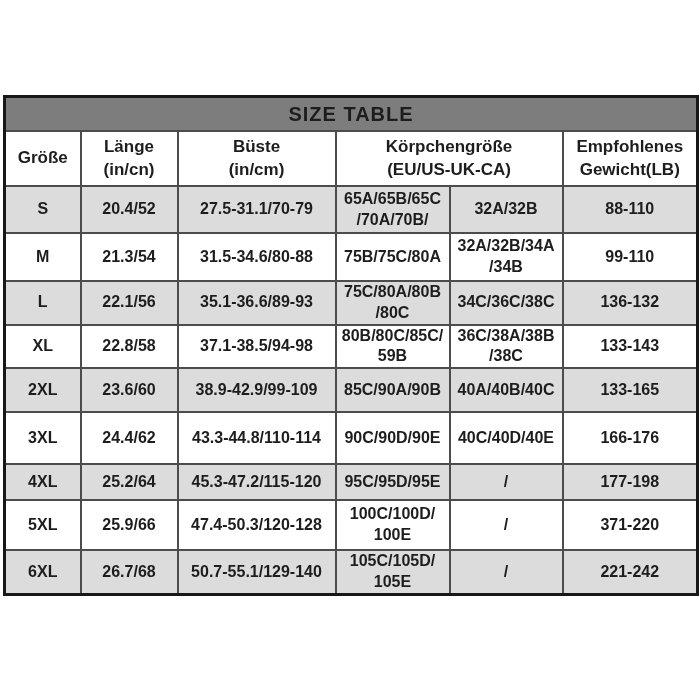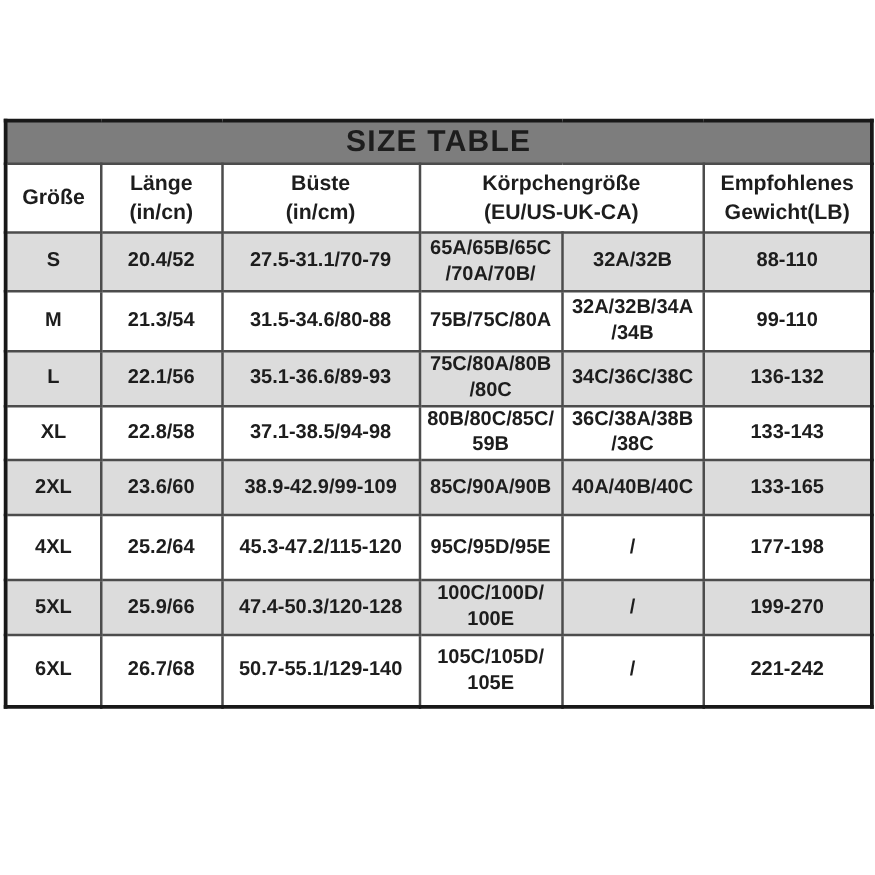--- a/index.html
+++ b/index.html
@@ -23,21 +23,21 @@
     text-align: center;
     vertical-align: middle;
     font-weight: bold;
     color: #1d1d1d;
     padding: 0 3px;
     overflow-wrap: break-word;
   }
   .title-cell {
     background: #7d7d7d;
     color: #ffffff;
-    font-size: 24px;
+    font-size: 20px;
     letter-spacing: 1px;
     height: 32px;
     border: 3px solid #181818;
   }
   .head-cell {
     background: #ffffff;
     font-size: 17px;
     line-height: 1.3;
     height: 53px;
   }
@@ -47,21 +47,21 @@
   }
   .size-table tbody tr:nth-child(odd) td  { background: #dcdcdc; }
   .size-table tbody tr:nth-child(even) td { background: #ffffff; }
   .size-table tbody tr:nth-child(1) { height: 47px; }
   .size-table tbody tr:nth-child(2) { height: 48px; }
   .size-table tbody tr:nth-child(3) { height: 42px; }
   .size-table tbody tr:nth-child(4) { height: 41px; }
   .size-table tbody tr:nth-child(5) { height: 44px; }
   .size-table tbody tr:nth-child(6) { height: 52px; }
   .size-table tbody tr:nth-child(7) { height: 36px; }
-  .size-table tbody tr:nth-child(8) { height: 58px; }
+  .size-table tbody tr:nth-child(8) { height: 50px; }
   .size-table tbody tr:nth-child(9) { height: 38px; }
   .hline { display: block; }
 </style>
 </head>
 <body>
 
 <table class="size-table">
   <colgroup>
     <col style="width:76px">
     <col style="width:97px">
@@ -131,34 +131,42 @@
     </tr>
     <tr>
       <td>2XL</td>
       <td>23.6/60</td>
       <td>38.9-42.9/99-109</td>
       <td>85C/90A/90B</td>
       <td>40A/40B/40C</td>
       <td>133-165</td>
     </tr>
     <tr>
+      <td>3XL</td>
+      <td>24.4/62</td>
+      <td>43.3-44.8/110-114</td>
+      <td>90C/90D/90E</td>
+      <td>40C/40D/40E</td>
+      <td>166-176</td>
+    </tr>
+    <tr>
       <td>4XL</td>
       <td>25.2/64</td>
       <td>45.3-47.2/115-120</td>
       <td>95C/95D/95E</td>
       <td>/</td>
       <td>177-198</td>
     </tr>
     <tr>
       <td>5XL</td>
       <td>25.9/66</td>
       <td>47.4-50.3/120-128</td>
       <td>100C/100D/ 100E</td>
       <td>/</td>
-      <td>199-270</td>
+      <td>371-220</td>
     </tr>
     <tr>
       <td>6XL</td>
       <td>26.7/68</td>
       <td>50.7-55.1/129-140</td>
       <td>105C/105D/ 105E</td>
       <td>/</td>
       <td>221-242</td>
     </tr>
   </tbody>

